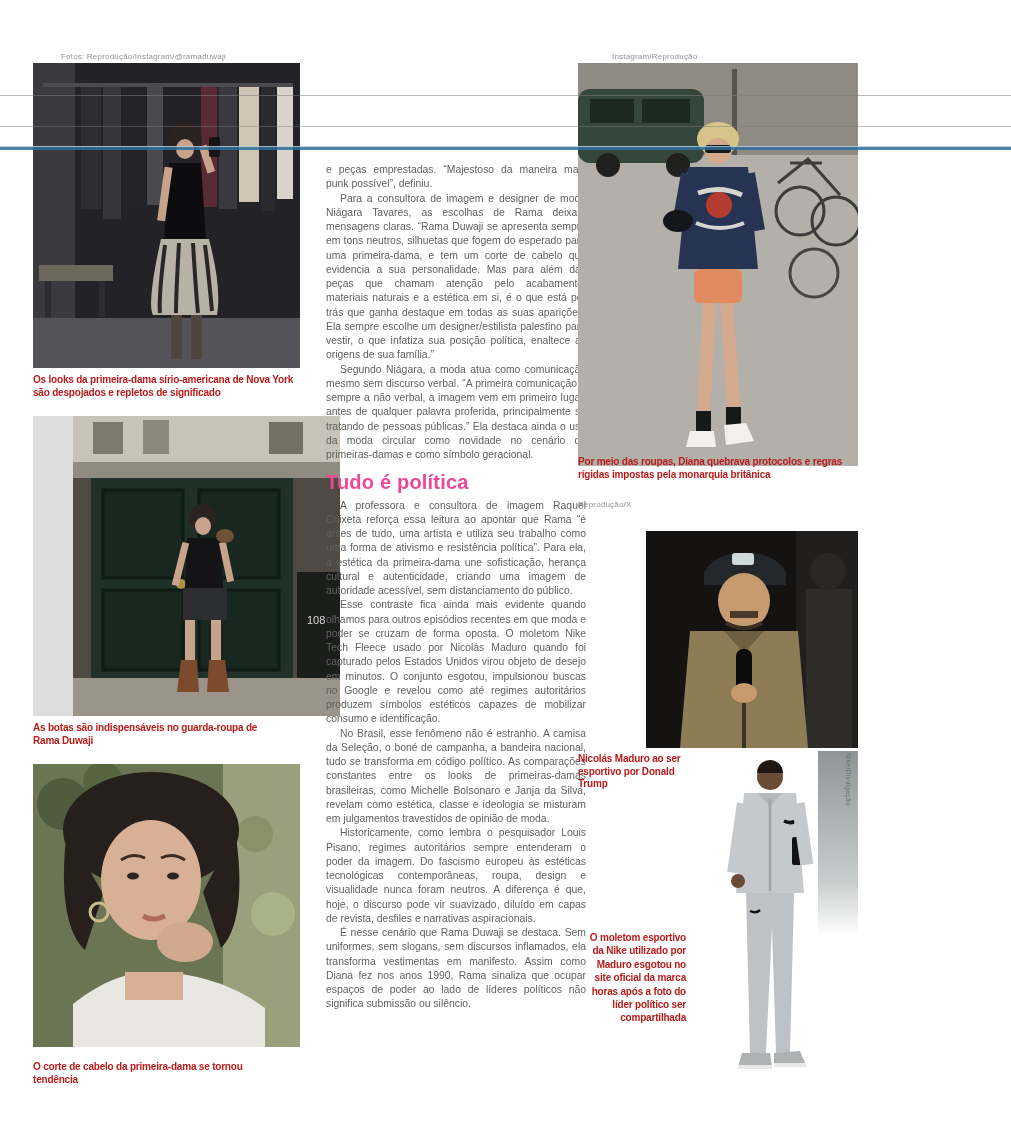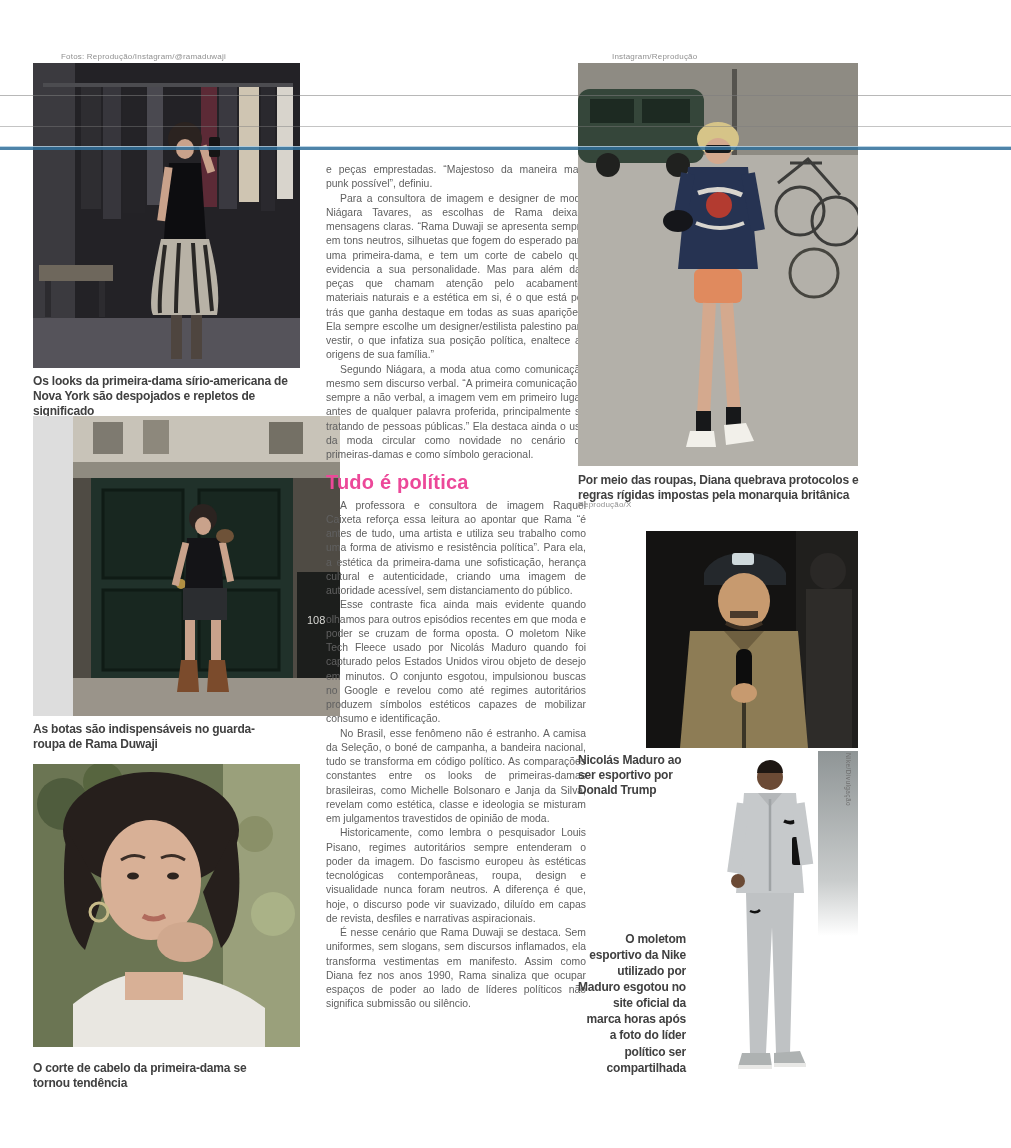--- a/index.html
+++ b/index.html
@@ -2,21 +2,21 @@
 <html><head>
 <meta charset="utf-8">
 <style>
   html,body{margin:0;padding:0;background:#ffffff;}
   .page{position:relative;width:1011px;height:1148px;background:#fff;
         font-family:"Liberation Sans",sans-serif;overflow:hidden;}
   .credit{position:absolute;font-size:8px;color:#909090;letter-spacing:.2px;}
   .vcredit{position:absolute;writing-mode:vertical-rl;font-size:6.5px;color:#6e6e6e;letter-spacing:.4px;}
   .photo{position:absolute;overflow:hidden;background:#ddd;}
   .photo svg{display:block;width:100%;height:100%;}
-  .cap{position:absolute;font-weight:bold;font-size:12px;line-height:1.27;color:#404040;letter-spacing:-.2px;}
+  .cap{position:absolute;font-weight:bold;font-size:10px;line-height:1.27;color:#b91c1c;letter-spacing:-.2px;}
   .cap.right{text-align:right;margin-top:17px;}
   .bodycol{position:absolute;left:310px;top:163px;width:260px;color:#606060;
            font-size:10.4px;line-height:14.25px;text-align:justify;margin-left:16px;}
   .bodycol p{margin:0;text-indent:14px;}
   .bodycol p.noindent{text-indent:0;}
   .section-head{color:#ec4899;font-size:20px;font-weight:bold;margin:13px 0 9px;letter-spacing:.2px;}
   .rule{position:absolute;left:0;width:1011px;pointer-events:none;z-index:6;}
   .r1{top:95px;height:1px;background:rgba(125,125,125,.55);}
   .r2{top:126px;height:1px;background:rgba(125,125,125,.45);}
   .r3a{top:146px;height:1px;background:rgba(175,205,225,.85);}
@@ -167,21 +167,21 @@
       <rect x="116" y="206" width="48" height="34" rx="6" fill="#e08a5e"></rect>
       <rect x="122" y="240" width="13" height="112" fill="#d4a98e" transform="rotate(3 128 296)"></rect>
       <rect x="146" y="240" width="13" height="112" fill="#d4a98e" transform="rotate(-4 152 296)"></rect>
       <rect x="118" y="348" width="15" height="22" fill="#17181a"></rect>
       <rect x="148" y="344" width="15" height="22" fill="#17181a"></rect>
       <path d="M112,368 L136,368 L138,384 L108,384 Z" fill="#f2f0ea"></path>
       <path d="M146,362 L168,360 L176,378 L148,382 Z" fill="#f2f0ea"></path>
     </svg>
   </div>
 
-  <div class="cap" style="left:578px;top:473px;width:292px;">Por meio das roupas, Diana quebrava protocolos e regras rígidas impostas pela monarquia britânica</div>
+  <div class="cap" style="left:578px;top:456px;width:292px;">Por meio das roupas, Diana quebrava protocolos e regras rígidas impostas pela monarquia britânica</div>
 
   <div class="credit" style="left:578px;top:500px;">Reprodução/X</div>
 
   <div class="photo" style="left:646px;top:531px;width:212px;height:217px;">
     <svg viewBox="0 0 212 217" preserveAspectRatio="none">
       <rect width="212" height="217" fill="#141312"></rect>
       <rect x="150" y="0" width="62" height="217" fill="#201f1d"></rect>
       <circle cx="182" cy="40" r="18" fill="#2a2826"></circle>
       <rect x="160" y="58" width="46" height="159" fill="#2e2c29"></rect>
       <path d="M58,42 a42 26 0 0 1 82 0 L140,54 L58,54 Z" fill="#24282c"></path>

